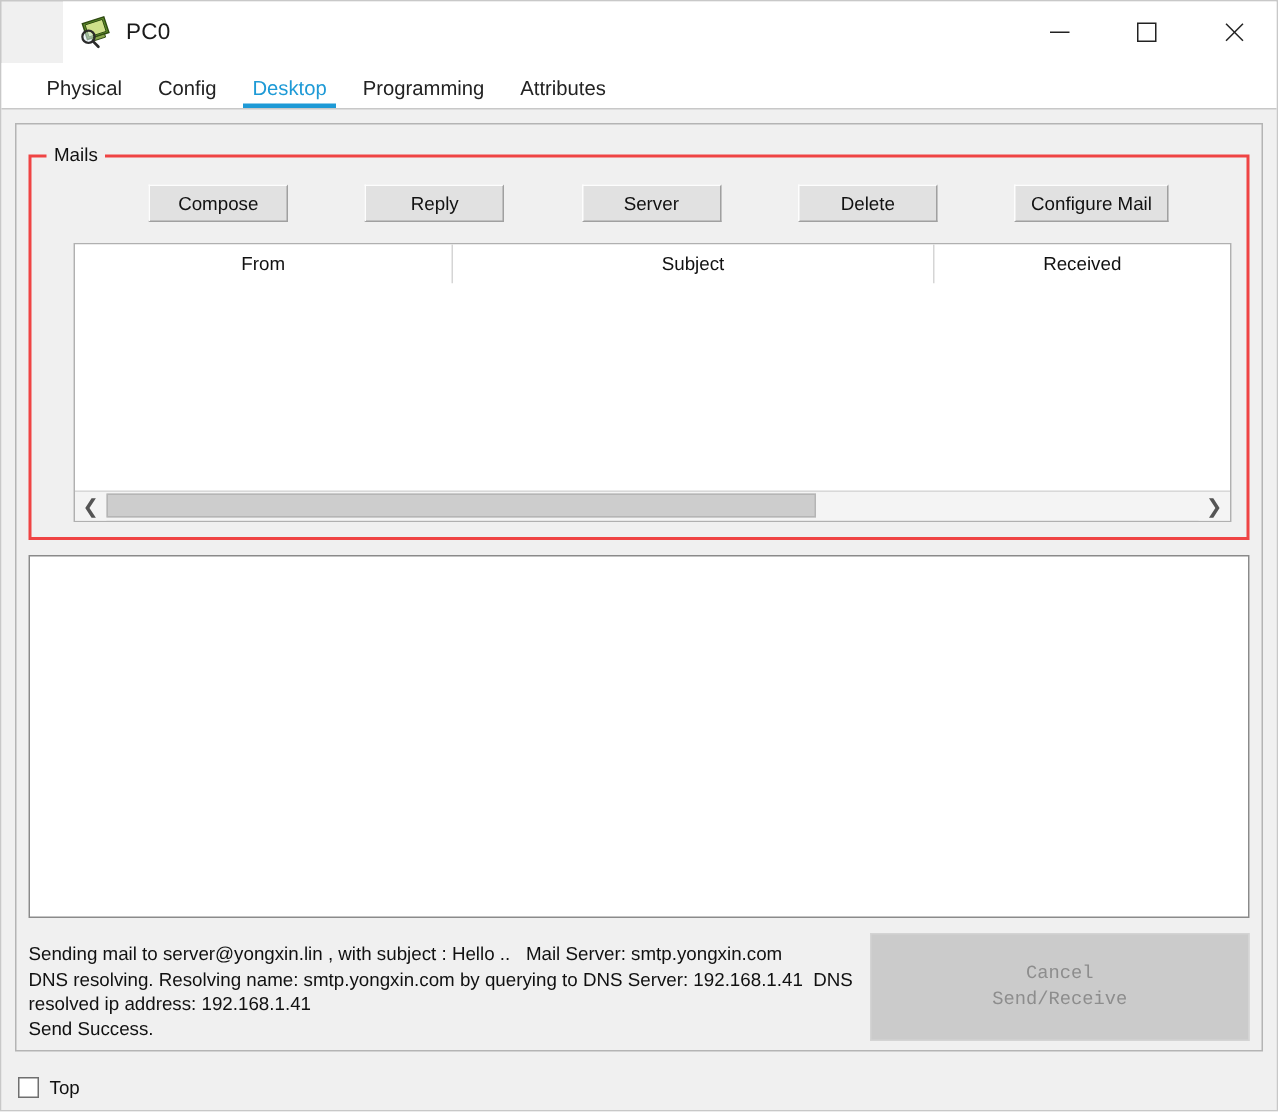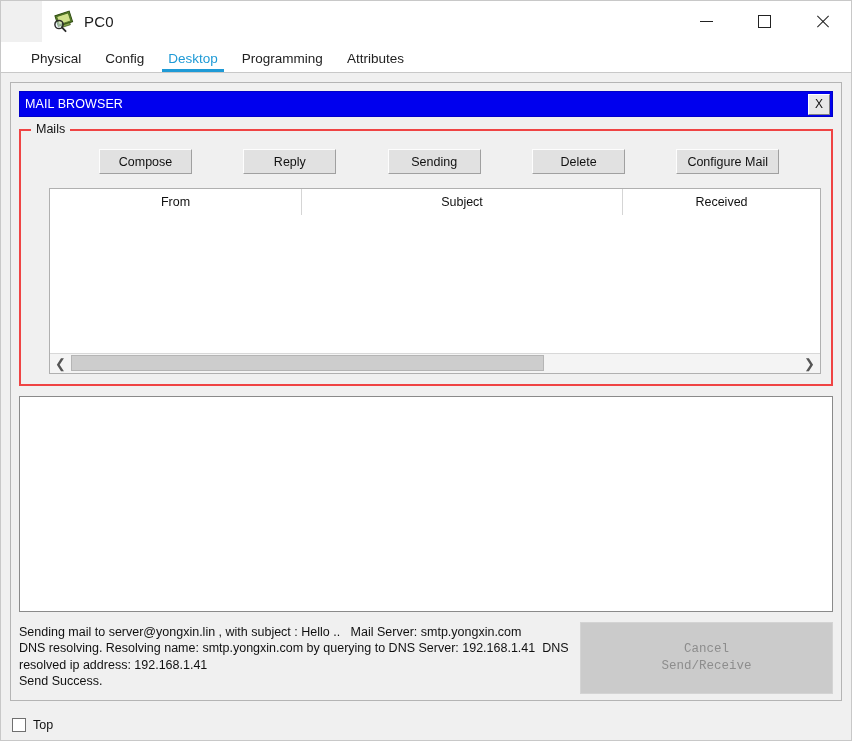--- a/index.html
+++ b/index.html
@@ -207,21 +207,21 @@
     flex: 1 1 auto;
     min-height: 0;
     background: #ffffff;
     border: 1px solid #8a8a8a;
   }
 
   
   .status-row {
     margin-top: 10px;
     flex: 0 0 auto;
-    display: flex; align-items: flex-start;
+    display: flex; align-items: flex-end;
     gap: 10px;
   }
   .status-text {
     flex: 1 1 auto;
     font-size: 12.5px; color: #111;
     line-height: 16.4px;
     padding-top: 2px;
     white-space: pre-wrap;
     word-break: break-word;
   }
@@ -292,31 +292,27 @@
     <div class="tab">Physical</div>
     <div class="tab">Config</div>
     <div class="tab active">Desktop</div>
     <div class="tab">Programming</div>
     <div class="tab">Attributes</div>
   </div>
 
   <div class="content">
     <div class="inner-panel">
 
-      <div class="mb-title">
-        <span class="mb-title-text">MAIL BROWSER</span>
-        <span class="mb-close">X</span>
-      </div>
 
       <div class="group">
         <span class="group-legend">Mails</span>
         <div class="btn-row">
           <div class="btn">Compose</div>
           <div class="btn">Reply</div>
-          <div class="btn">Sending</div>
+          <div class="btn">Server</div>
           <div class="btn">Delete</div>
           <div class="btn">Configure Mail</div>
         </div>
 
         <div class="table-wrap">
           <div class="thead">
             <div class="th th-from">From</div>
             <div class="th th-subject">Subject</div>
             <div class="th th-received">Received</div>
           </div>

